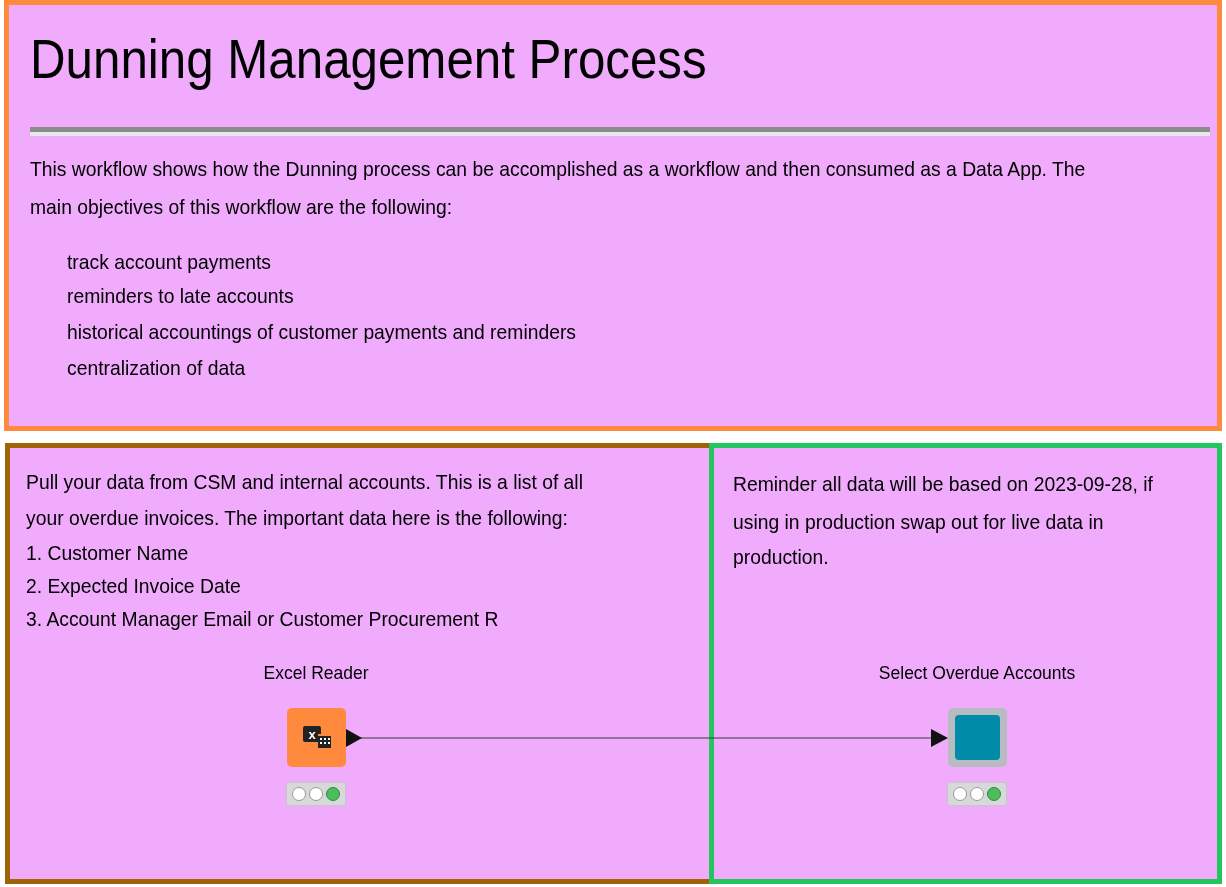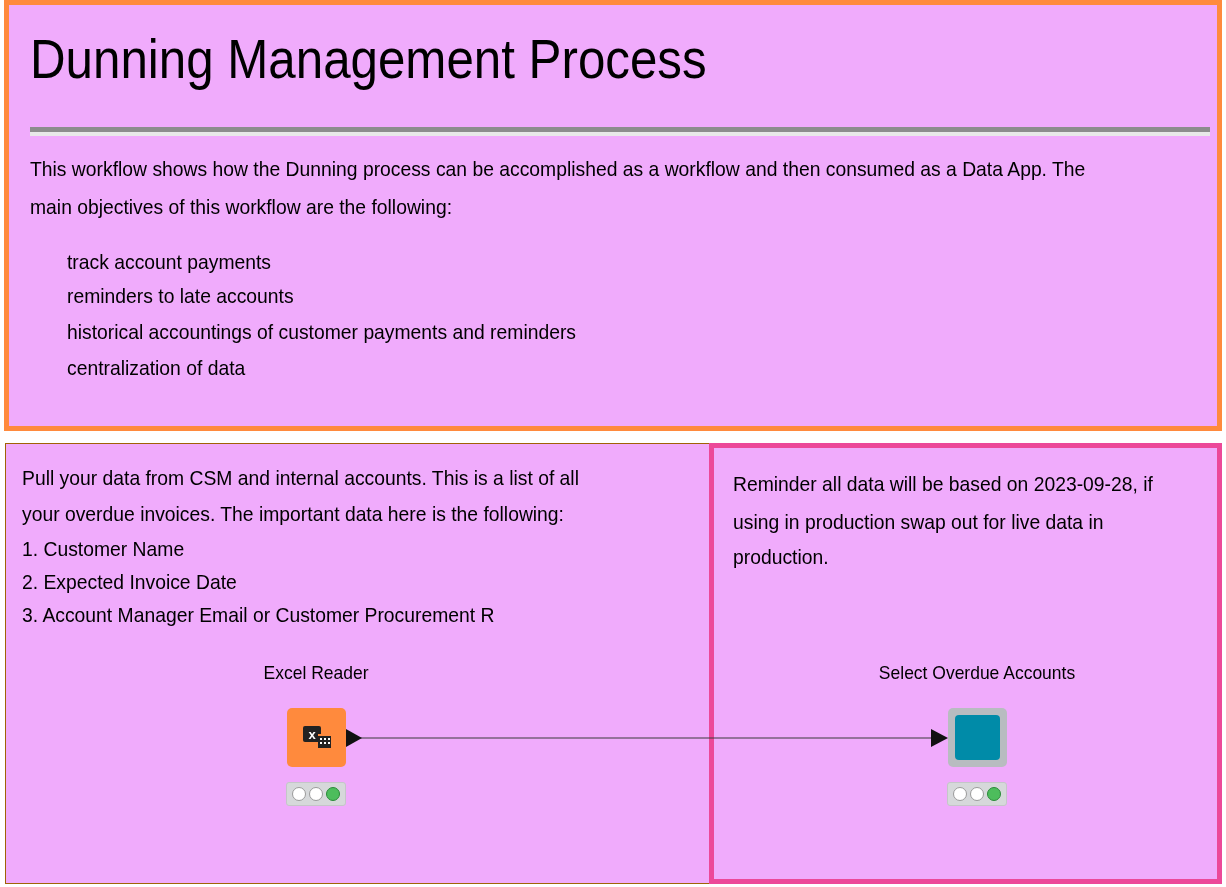--- a/index.html
+++ b/index.html
@@ -1,21 +1,21 @@
 <!DOCTYPE html>
 <html><head>
   <meta charset="utf-8">
   <style>
     html, body { margin: 0; padding: 0; background: #ffffff; }
     body { width: 1226px; height: 887px; position: relative; overflow: hidden;
            font-family: "Liberation Sans", sans-serif; color: #000; }
     .annot { position: absolute; box-sizing: border-box; background: #f0abfc; }
     .annot-top { left: 4px; top: 0px; width: 1218px; height: 431px; border: 5px solid #ff8a3d; }
-    .annot-left { left: 5px; top: 443px; width: 790px; height: 441px; border: 1px solid #a16207; }
-    .annot-right { left: 709px; top: 443px; width: 513px; height: 441px; border: 5px solid #ec4899; padding-left: 42px; }
+    .annot-left { left: 5px; top: 443px; width: 790px; height: 441px; border: 5px solid #a16207; }
+    .annot-right { left: 709px; top: 443px; width: 513px; height: 441px; border: 5px solid #22c55e; padding-left: 42px; }
     .title { position: absolute; left: 21px; top: 14px; font-size: 56px; line-height: 80px;
              transform: scaleX(0.88); transform-origin: left center; white-space: nowrap; }
     .rule { position: absolute; left: 21px; top: 122px; width: 1180px; height: 9px;
             background: linear-gradient(#8c8c8c 0 5px, #e8e8e8 5px 9px); }
     .desc { position: absolute; left: 21px; top: 145px; width: 1180px; font-size: 21px; line-height: 38px;
             transform: scaleX(0.92); transform-origin: left top; }
     .objectives { position: absolute; left: 58px; top: 240px; list-style: none; margin: 0; padding: 0;
                   font-size: 21px; transform: scaleX(0.92); transform-origin: left top; }
     .objectives li { line-height: 34px; white-space: nowrap; }
     .annot-text { position: absolute; font-size: 21px; line-height: 36px; white-space: nowrap;

